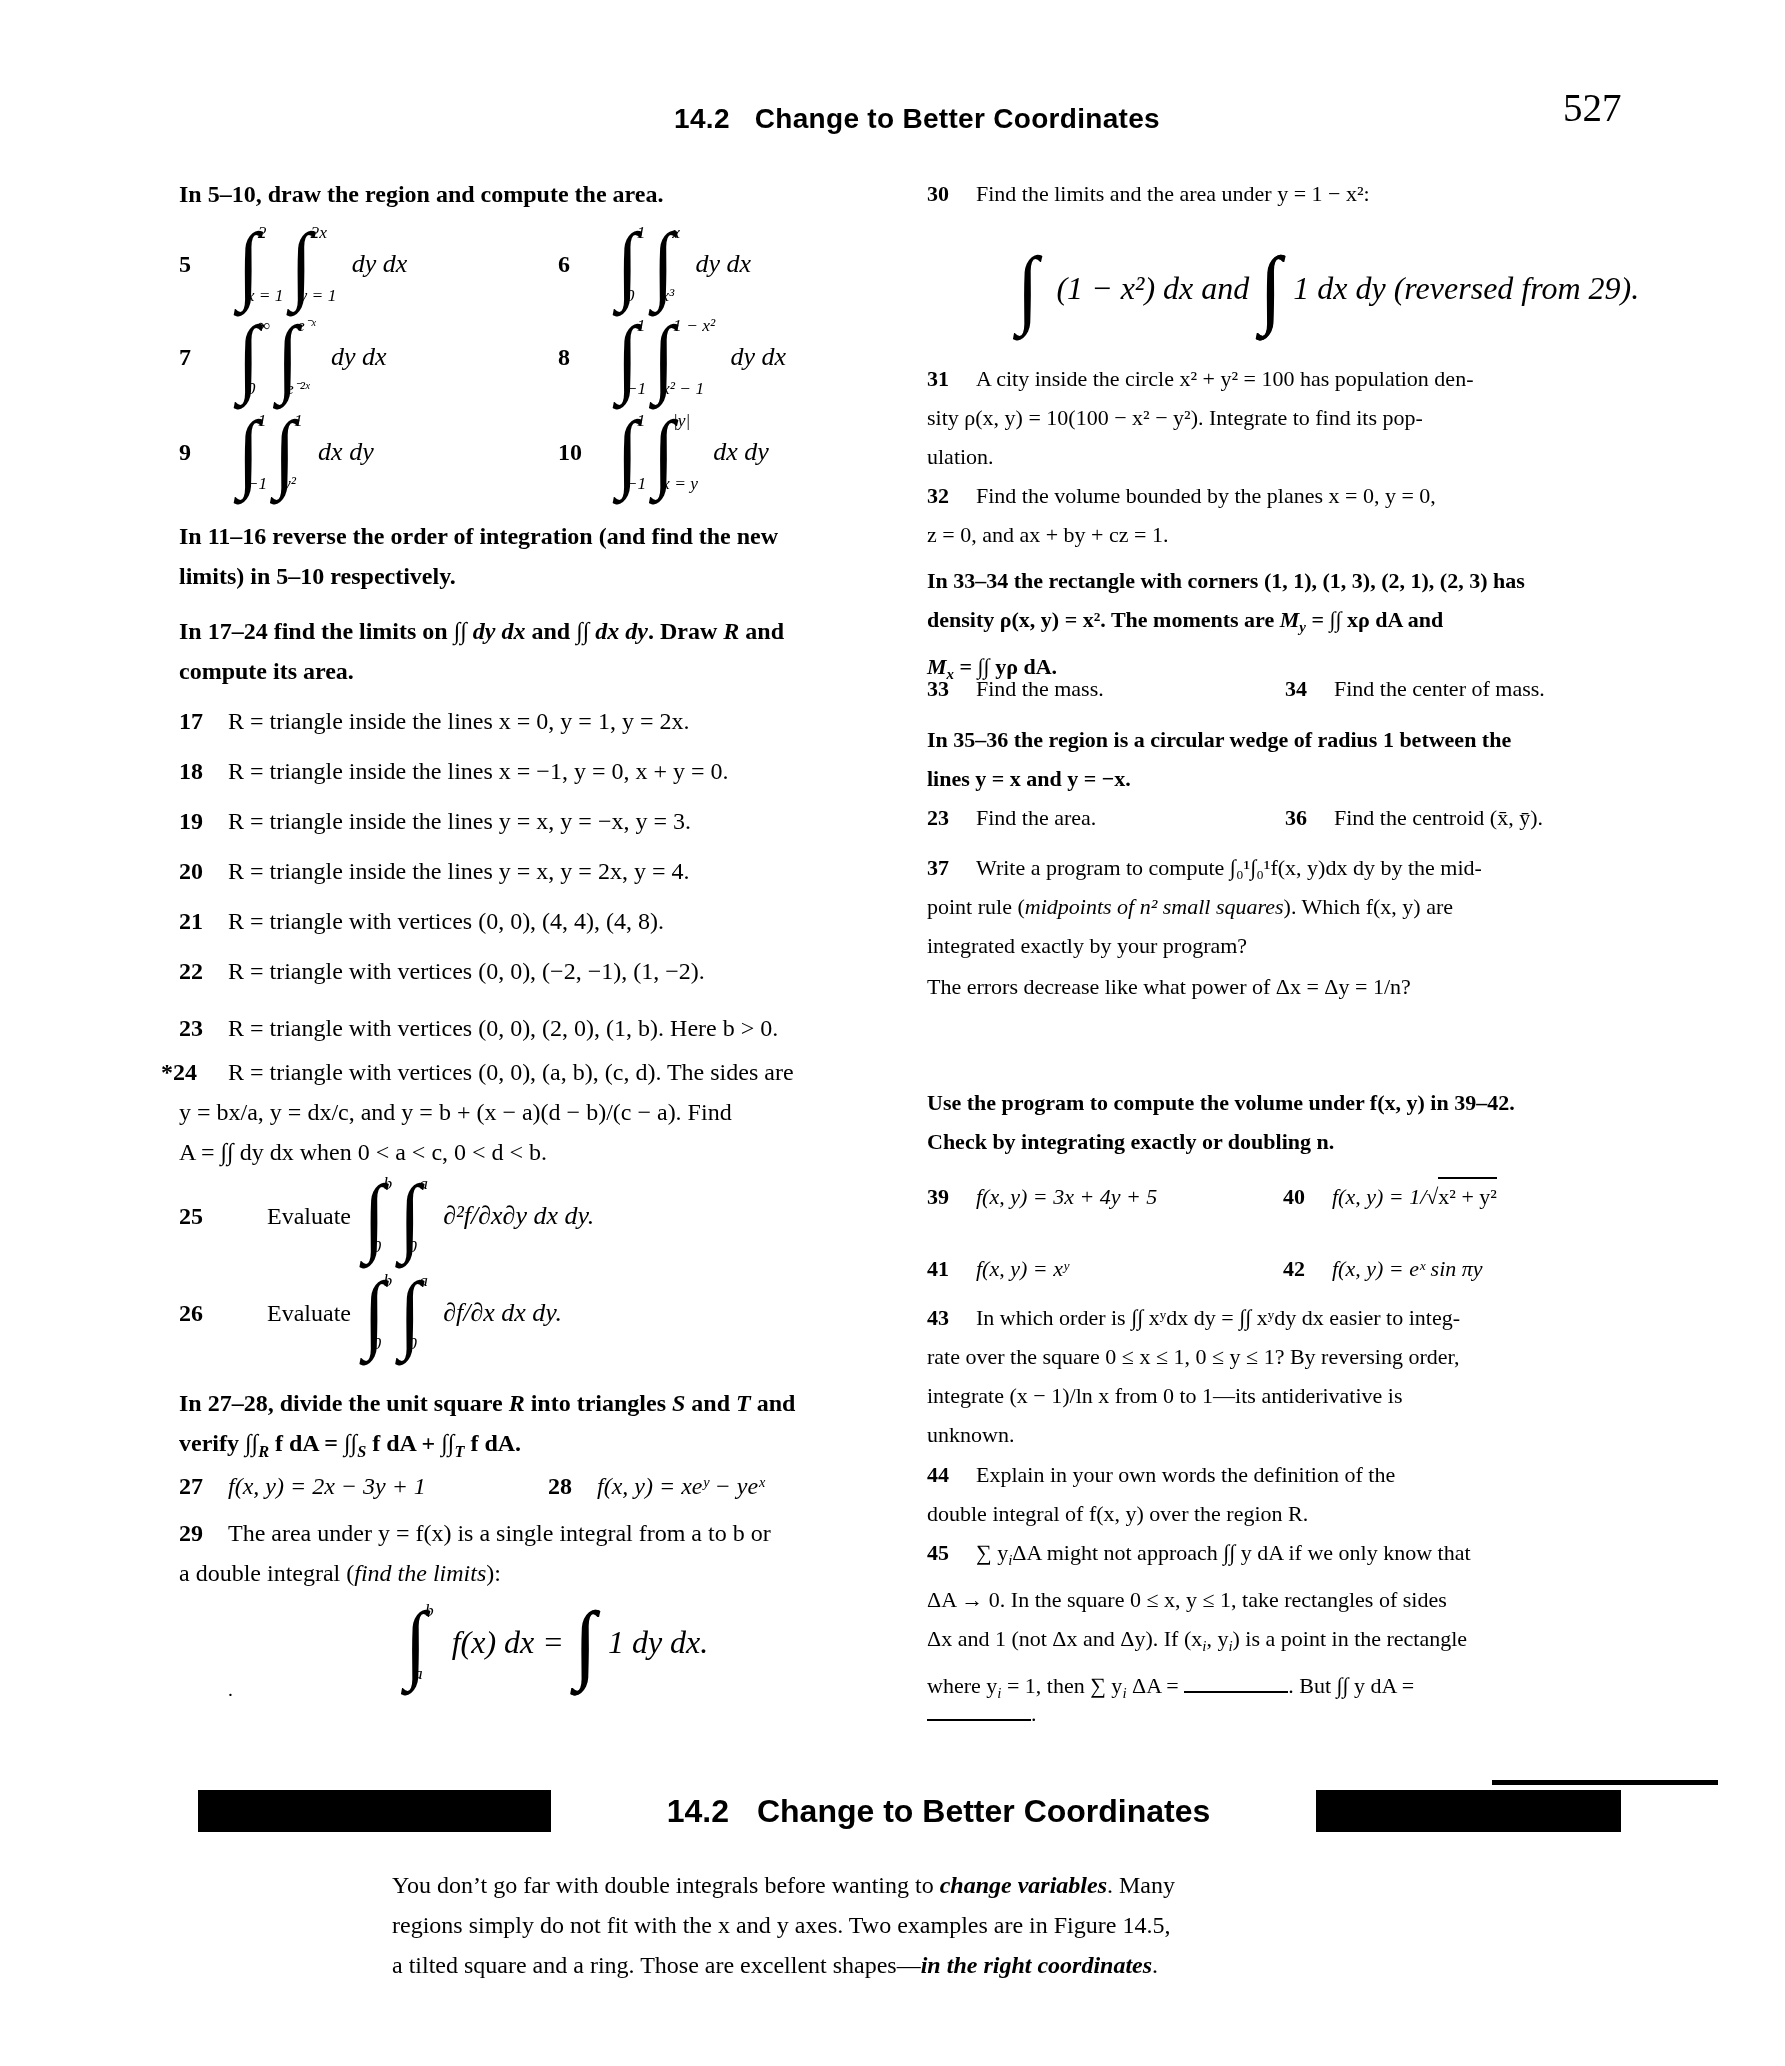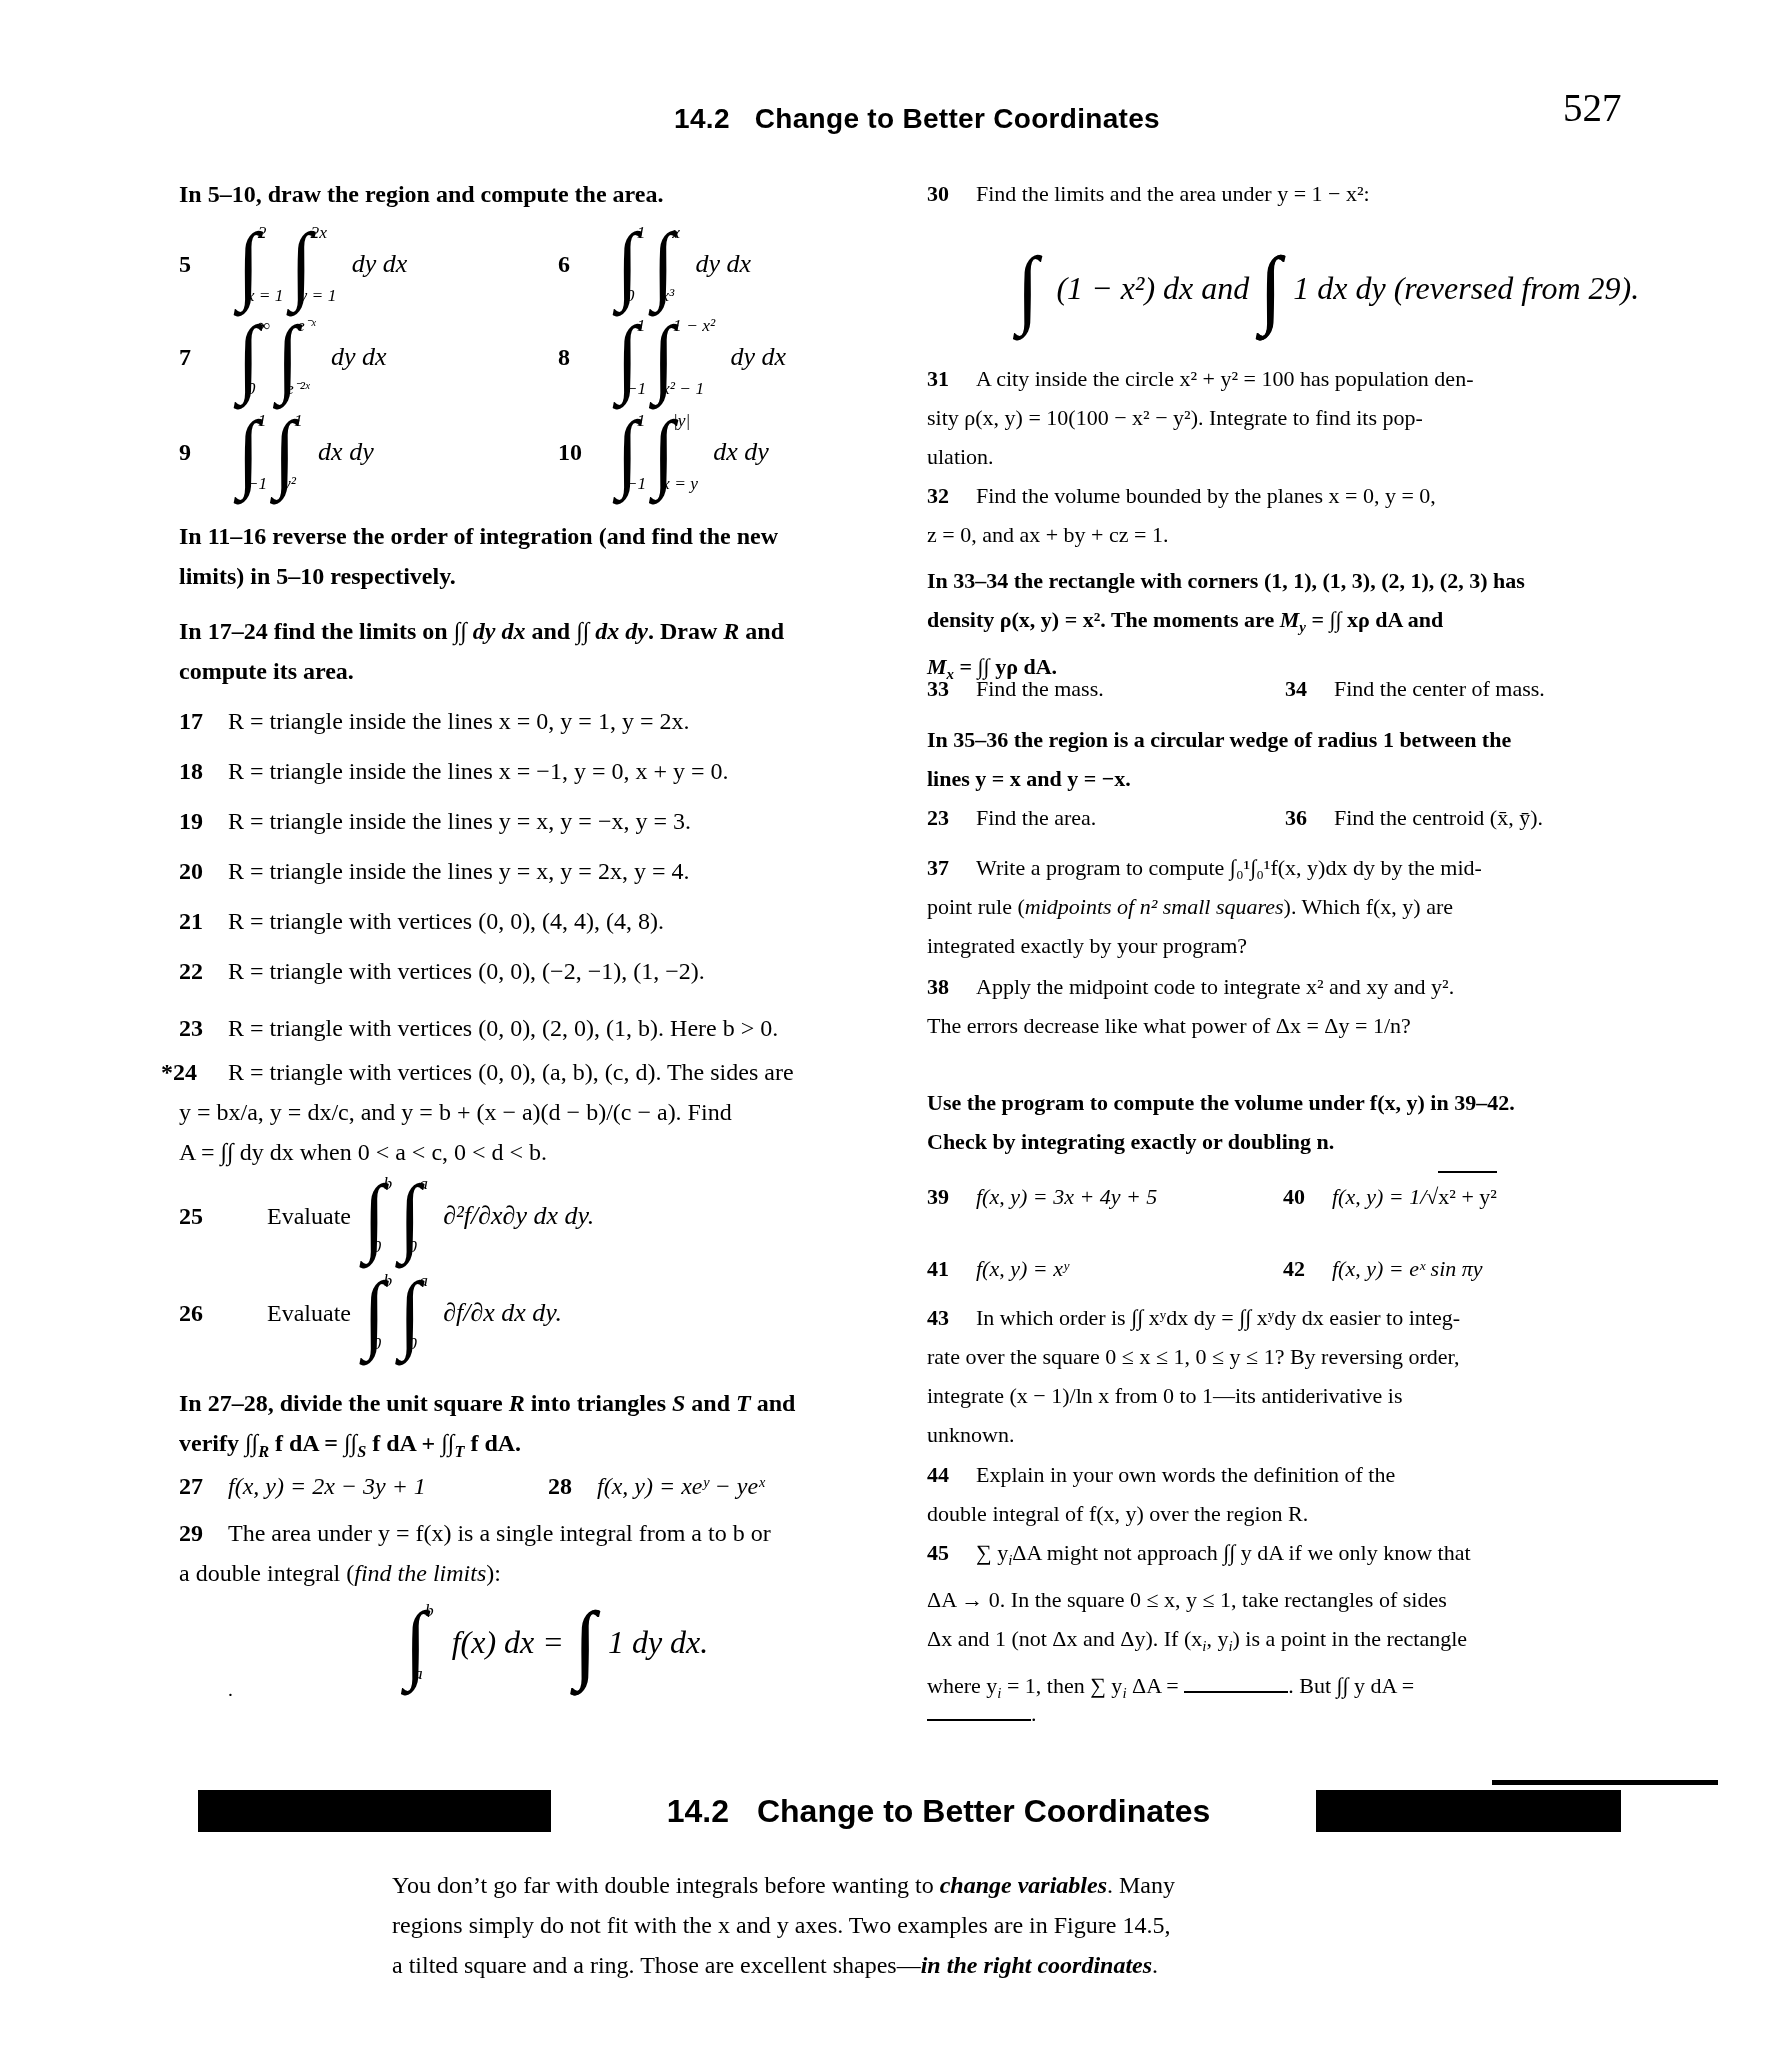--- a/index.html
+++ b/index.html
@@ -52,21 +52,21 @@
     display: inline-block; font-size: 78px; line-height: 1;
     transform: scaleY(1.12); letter-spacing: -22px; padding-right: 22px;
   }
   .display { display: inline-flex; align-items: center; }
   .display .txt { font-style: italic; font-size: 32px; margin: 12px 11px; }
 
   
   .seg-sub  { vertical-align: -0.35em; font-size: 0.68em; font-style: italic; }
   .seg-i    { font-style: italic; }
   .seg-bi   { font-style: italic; font-weight: 700; }
-  .seg-sqrt { border-top: 2.1px solid #000; padding-top: 11px; }
+  .seg-sqrt { border-top: 2.1px solid #000; padding-top: 5px; }
   .seg-blank{
     display: inline-block; width: 104px; height: 0.9em;
     border-bottom: 2.1px solid #000; vertical-align: baseline;
   }
 
   
   .bar { background: #000000; position: absolute; }
   .sectitle {
     position: absolute; top: 1793px; left: 570px; width: 737px;
     text-align: center; font-family: "Liberation Sans", sans-serif;
@@ -344,21 +344,20 @@
   <span class="pair" style="left:358px"><span class="pn">36</span><span>Find the centroid (x̄, ȳ).</span></span>
 </div>
 
 <div class="abs item rc" style="left:927px;top:848px">
   <span class="ln"><span class="pn">37</span><span>Write a program to compute ∫₀¹∫₀¹f(x, y)dx dy by the mid-</span></span>
   <span class="ln"><span>point rule (</span><span class="seg-i">midpoints of n² small squares</span><span>).  Which f(x, y) are</span></span>
   <span class="ln">integrated exactly by your program?</span>
 </div>
 
 <div class="abs item rc" style="left:927px;top:967px">
-  <span class="ln"><span class="pn">38</span><span>Apply the midpoint code to integrate x² and xy and y².</span></span>
   <span class="ln">The errors decrease like what power of Δx = Δy = 1/n?</span>
 </div>
 
 <div class="abs item rc bold" style="left:927px;top:1083px">
   <span class="ln">Use the program to compute the volume under f(x, y) in 39–42.</span>
   <span class="ln">Check by integrating exactly or doubling n.</span>
 </div>
 
 <div class="abs item rc" style="left:927px;top:1177px">
   <span class="pn">39</span><span class="mi">f(x, y) = 3x + 4y + 5</span>

